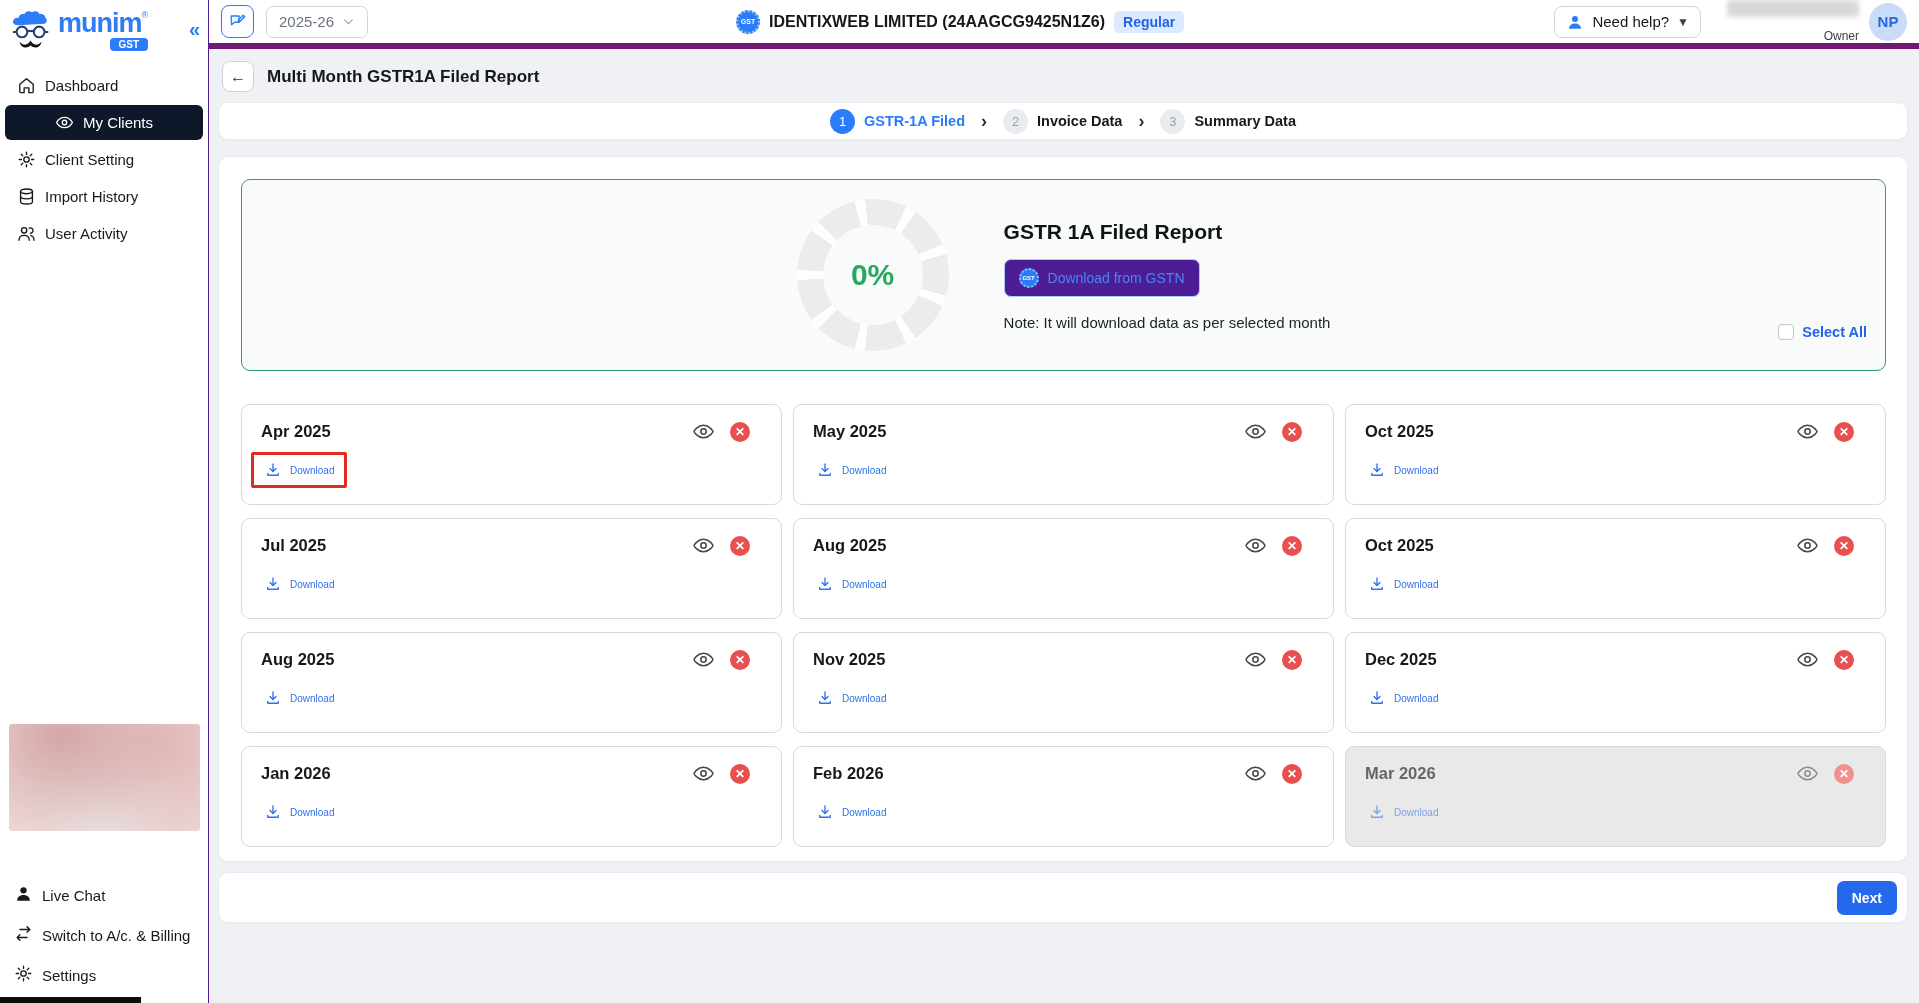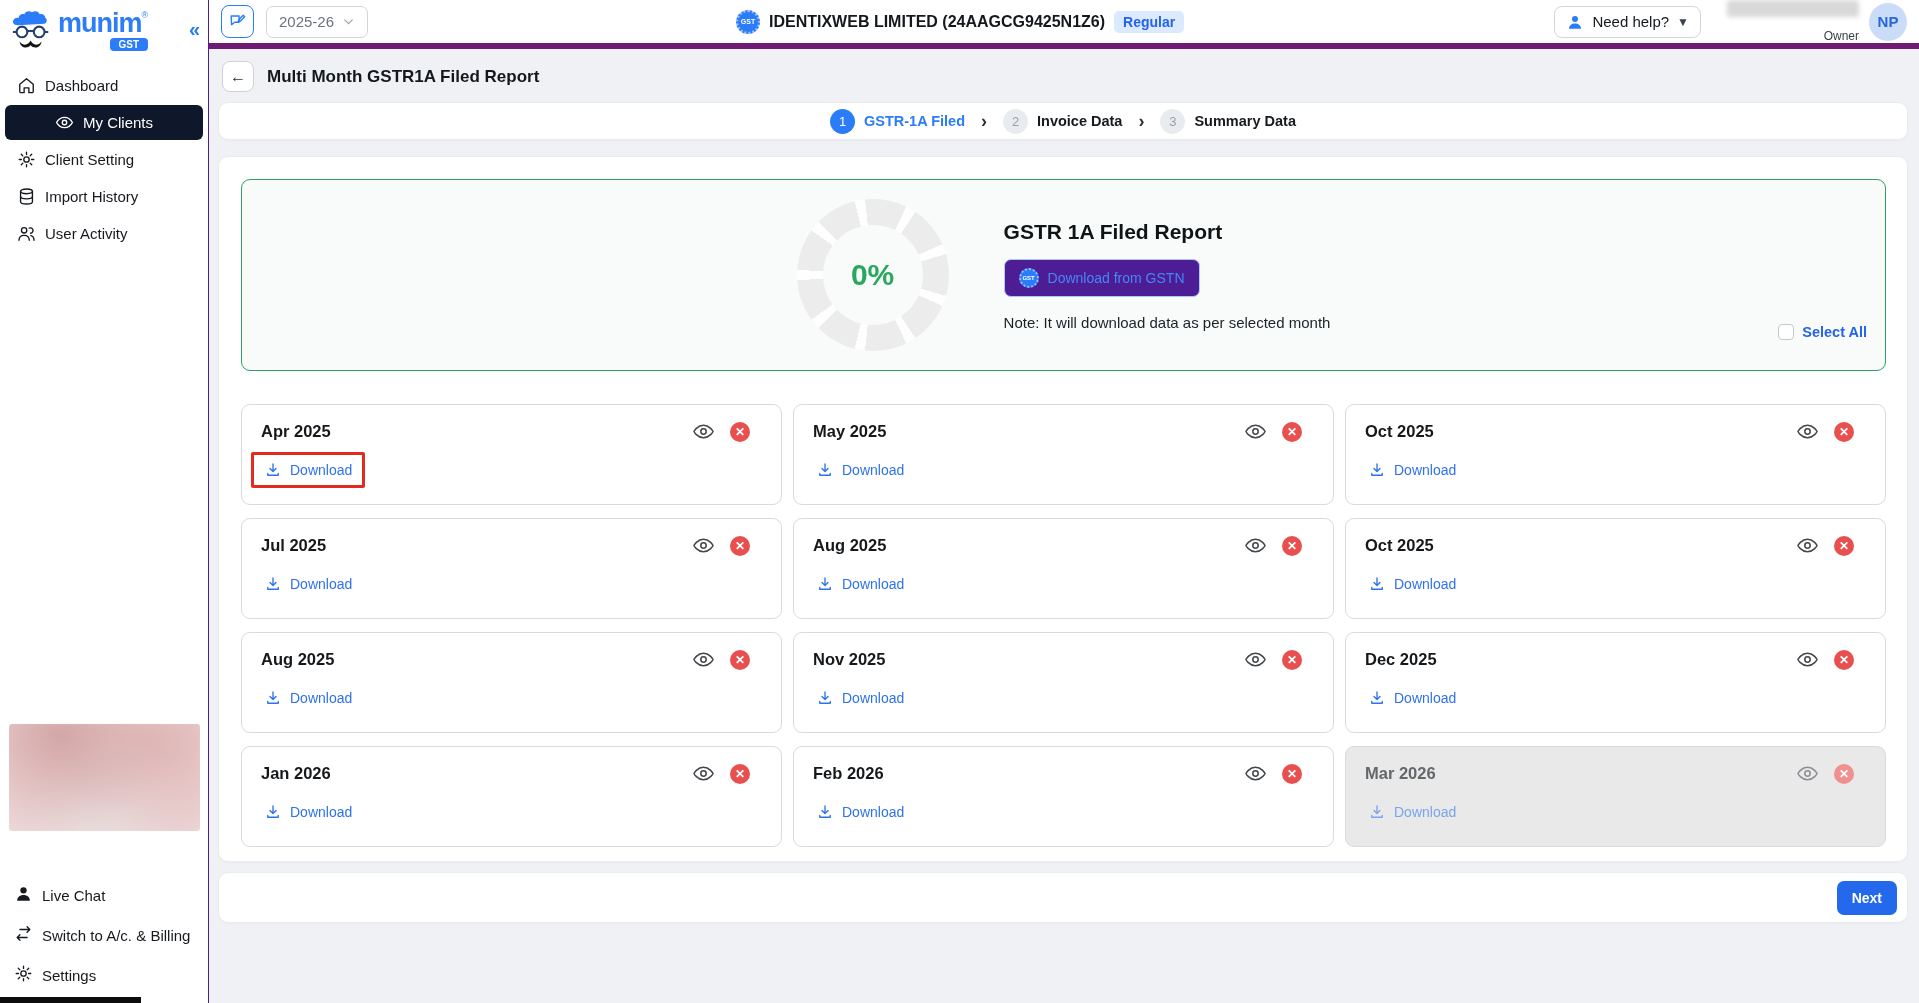--- a/index.html
+++ b/index.html
@@ -112,21 +112,21 @@
   .months-grid { display:grid; grid-template-columns:repeat(3,1fr); gap:13px 11px; }
   .month-card { height:101px; background:#fff; border:1px solid #d8dadd; border-radius:9px;
                 padding:15px 19px 0 19px; position:relative; }
   .mc-top { display:flex; align-items:center;gap:36px; }
   .mc-label { font-size:16.5px; font-weight:600; color:#16191c; }
   .mc-icons { margin-left:auto; display:flex; align-items:center; gap:15px; margin-right:12px; }
   .eye { width:23px; height:23px; display:inline-flex; cursor:pointer; }
   .eye svg { width:23px; height:23px; stroke:#43474b; stroke-width:1.6; fill:none; stroke-linecap:round; stroke-linejoin:round; }
   .xc { width:20px; height:20px; border-radius:50%; background:#e8504f; color:#fff; font-size:12px; font-weight:bold;
         display:flex; align-items:center; justify-content:center; cursor:pointer; line-height:1; }
-  .dl { display:inline-flex; align-items:center; gap:8px; color:#2e72ed; font-size:14px; cursor:pointer;
+  .dl { display:inline-flex; align-items:center; gap:8px; color:#2e72ed; font-size:10px; cursor:pointer;
         margin-top:9px; margin-left:-10px; padding:6px 10px; border:3px solid transparent; border-radius:2px; text-decoration:none; }
   .dl svg { width:18px; height:18px; stroke:#2e72ed; stroke-width:1.8; fill:none; stroke-linecap:round; stroke-linejoin:round; }
   .dl.hl { border-color:#e02b20; }
   .month-card.disabled { background:#e9e9e9; }
   .month-card.disabled .mc-label { color:#63676b; }
   .month-card.disabled .dl { color:#7ba4ea; }
   .month-card.disabled .dl svg { stroke:#7ba4ea; }
   .month-card.disabled .eye svg { stroke:#8a8e92; }
   .month-card.disabled .xc { background:#f0908f; }
 

